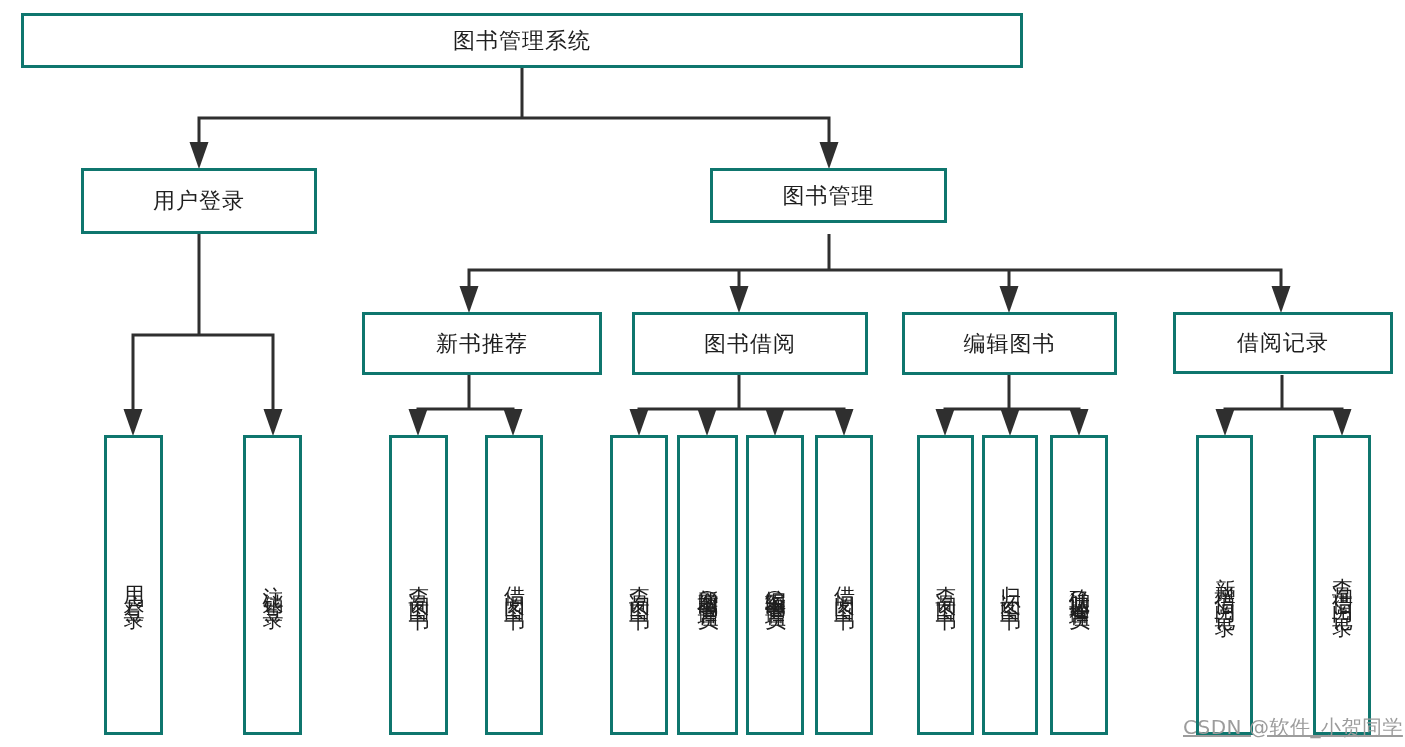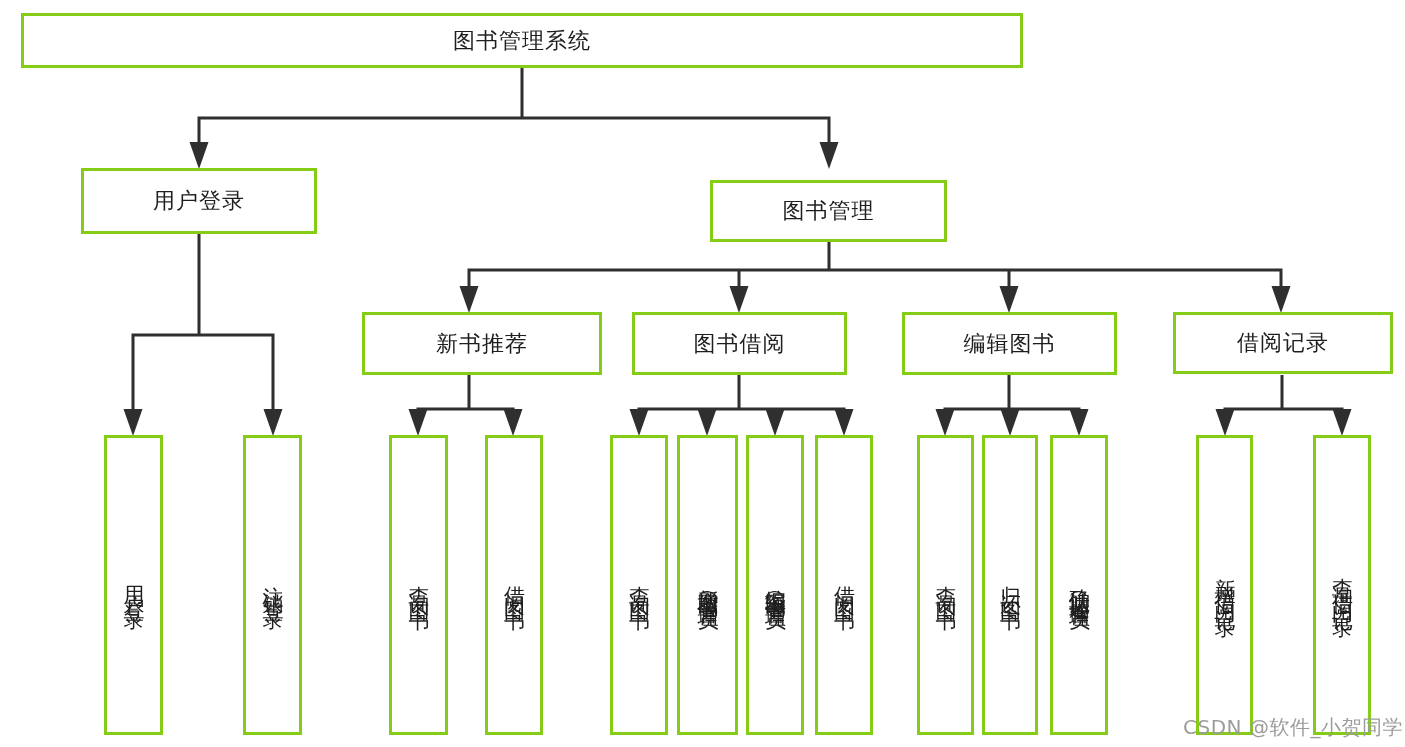--- a/index.html
+++ b/index.html
@@ -3,33 +3,33 @@
 <meta charset="utf-8">
 <style>
   html,body { margin:0; padding:0; background:#ffffff; }
   .stage {
     position:relative; width:1405px; height:747px; background:#ffffff;
     font-family:"DejaVu Sans","Liberation Sans",sans-serif; overflow:hidden;
   }
   svg.wires { position:absolute; left:0; top:0; z-index:1; }
   .node {
     position:absolute; box-sizing:border-box; z-index:2;
-    border:3px solid #84cc16; background:#ffffff;
+    border:3px solid #0f766e; background:#ffffff;
     display:flex; align-items:center; justify-content:center;
     color:#1e1e1e;
   }
   .h-node { font-size:22px; letter-spacing:1px; white-space:nowrap; }
   .leaf {
     writing-mode:vertical-rl; text-orientation:mixed;
     font-size:21px; letter-spacing:8px; line-height:1;
   }
   .leaf.long { letter-spacing:3px; }
   .watermark {
     position:absolute; left:1183px; top:714px; z-index:6;
-    color:#9c9c9c; font-size:20px; white-space:nowrap; letter-spacing:0.5px;
+    color:#9c9c9c; font-size:20px; white-space:nowrap; letter-spacing:0.5px;text-decoration:underline;
   }
 </style>
 </head>
 <body>
 
 <div class="stage">
 
   <svg class="wires" width="1405" height="747" viewBox="0 0 1405 747" fill="none" stroke="#2f2f2f" stroke-width="3">
 
     <g>
@@ -76,24 +76,24 @@
     <g>
       <path d="M1282,375 V409 M1223.5,409 H1343.5 M1225,409 V414 M1342,409 V414"></path>
       <polygon points="1215.5,409 1234.5,409 1225,436" fill="#2f2f2f" stroke="none"></polygon>
       <polygon points="1332.5,409 1351.5,409 1342,436" fill="#2f2f2f" stroke="none"></polygon>
     </g>
   </svg>
 
   <div class="node h-node" style="left:21px;top:13px;width:1002px;height:55px">图书管理系统</div>
 
   <div class="node h-node" style="left:81px;top:168px;width:236px;height:66px">用户登录</div>
-  <div class="node h-node" style="left:710px;top:180px;width:237px;height:62px">图书管理</div>
+  <div class="node h-node" style="left:710px;top:168px;width:237px;height:55px">图书管理</div>
 
   <div class="node h-node" style="left:362px;top:312px;width:240px;height:63px">新书推荐</div>
-  <div class="node h-node" style="left:632px;top:312px;width:215px;height:63px">图书借阅</div>
+  <div class="node h-node" style="left:632px;top:312px;width:236px;height:63px">图书借阅</div>
   <div class="node h-node" style="left:902px;top:312px;width:215px;height:63px">编辑图书</div>
   <div class="node h-node" style="left:1173px;top:312px;width:220px;height:62px">借阅记录</div>
 
   <div class="node leaf" style="left:104px;top:435px;width:59px;height:300px">用户登录</div>
   <div class="node leaf" style="left:243px;top:435px;width:59px;height:300px">注销登录</div>
 
   <div class="node leaf" style="left:389px;top:435px;width:59px;height:300px">查询图书</div>
   <div class="node leaf" style="left:485px;top:435px;width:58px;height:300px">借阅图书</div>
 
   <div class="node leaf" style="left:610px;top:435px;width:58px;height:300px">查询图书</div>

